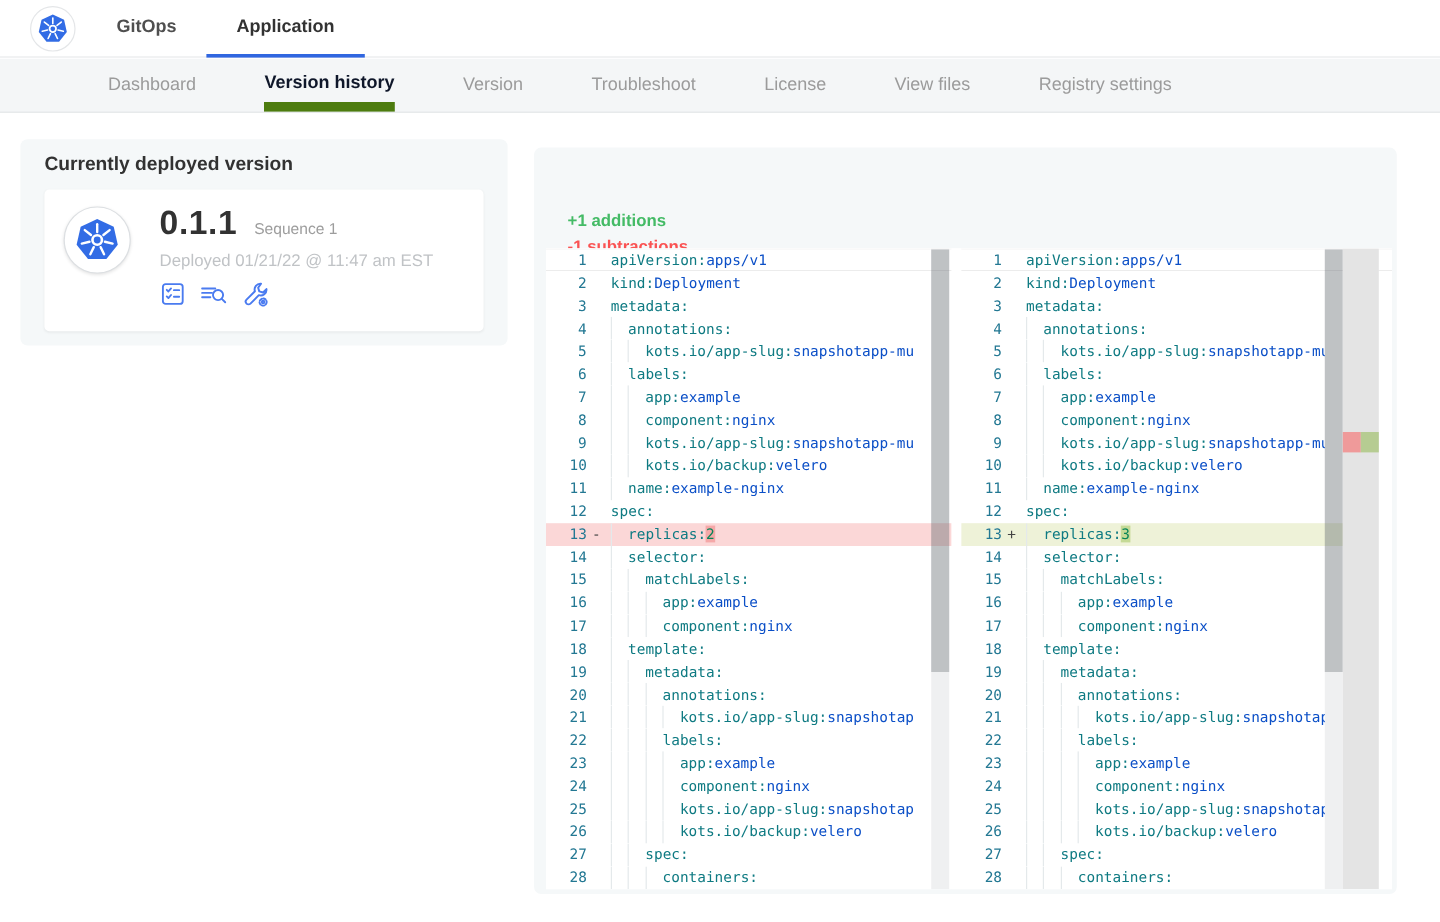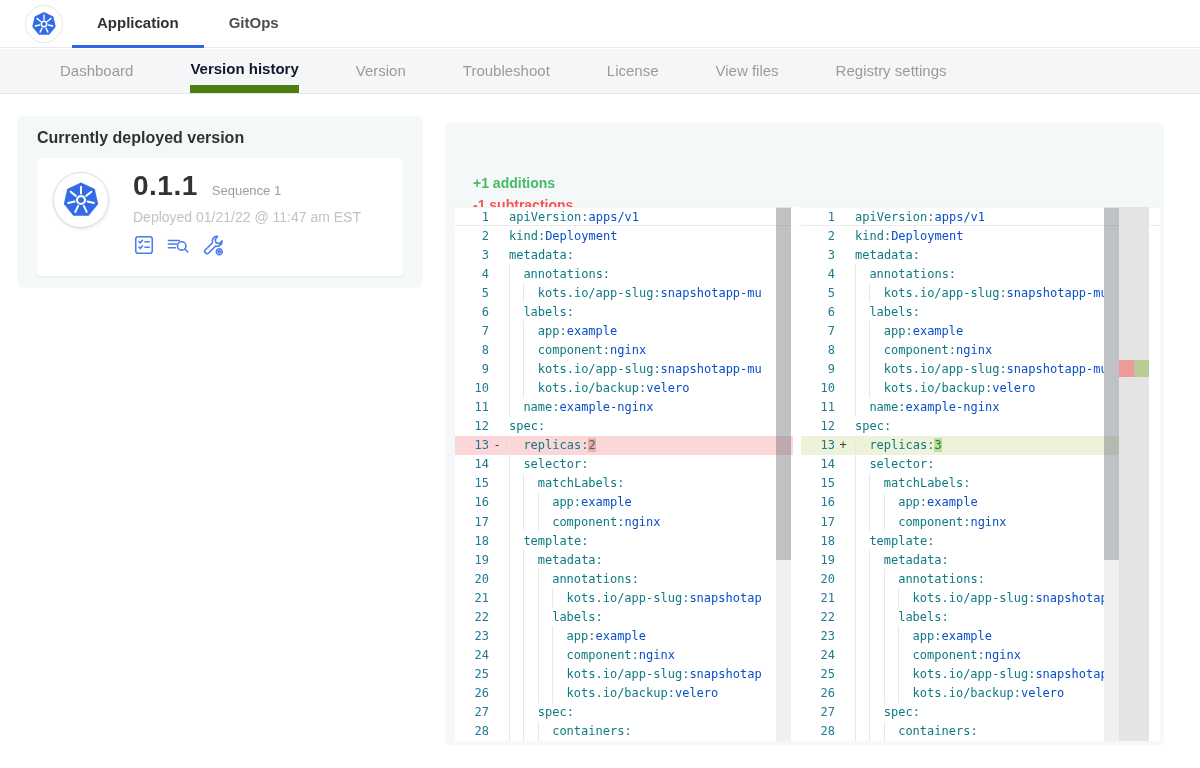--- a/index.html
+++ b/index.html
@@ -16,21 +16,21 @@
              font-weight:bold; cursor:pointer; border-bottom:3px solid transparent; }
   .nav-tab.active { color:#323232; border-bottom:3px solid #3066e0; }
   .topnav-right { margin-left:auto; display:flex; align-items:center; gap:22px; margin-right:20px; }
   .add-app-btn { border:2px solid #3066e0; color:#2d66e5; background:#fff; border-radius:17px;
                  font-size:14px; font-weight:bold; padding:7px 18px; cursor:pointer;
                  font-family:"Liberation Sans", sans-serif; }
   .logout { font-size:15px; color:#323232; cursor:pointer; }
 
   
   .subnav { position:absolute; top:49px; left:0; width:1200px; height:45px; background:#f4f6f7;
-            border-bottom:1px solid #e3e6e8; display:flex; padding-left:60px; }
+            border-bottom:1px solid #e3e6e8; display:flex; padding-left:90px; }
   .subnav-item { display:flex; align-items:center; margin-right:57px; font-size:15px; color:#9b9b9b;
                  cursor:pointer; border-bottom:3px solid transparent; padding-top:2px; }
   .subnav-item.active { color:#0f172a; font-weight:bold; border-bottom:8px solid #4d7c0f; }
 
   
   .deployed-card { position:absolute; left:17px; top:116px; width:406px; height:172px;
                    background:#f5f8f9; border-radius:6px; padding:13px 20px; }
   .deployed-title { font-size:16px; font-weight:bold; color:#323232; }
   .version-box { margin-top:11px; background:#fff; border-radius:4px; box-shadow:0 1px 2px rgba(0,0,0,.05);
                  height:118px; padding:12px 16px; display:flex; }
@@ -105,22 +105,22 @@
           <line x1="61.7" y1="40.6" x2="73.5" y2="31.2"></line>
           <line x1="64.6" y1="53.3" x2="79.2" y2="56.7"></line>
           <line x1="56.5" y1="63.5" x2="63" y2="77"></line>
           <line x1="43.5" y1="63.5" x2="37" y2="77"></line>
           <line x1="35.4" y1="53.3" x2="20.8" y2="56.7"></line>
           <line x1="38.3" y1="40.6" x2="26.5" y2="31.2"></line>
         </g>
       </svg>
     </div>
     <div class="nav-tabs">
+      <div class="nav-tab">GitOps</div>
       <div class="nav-tab active">Application</div>
-      <div class="nav-tab">GitOps</div>
     </div>
   </div>
 
   <div class="subnav" id="subnav">
       <div class="subnav-item">Dashboard</div>
       <div class="subnav-item active">Version history</div>
       <div class="subnav-item">Version</div>
       <div class="subnav-item">Troubleshoot</div>
       <div class="subnav-item">License</div>
       <div class="subnav-item">View files</div>

